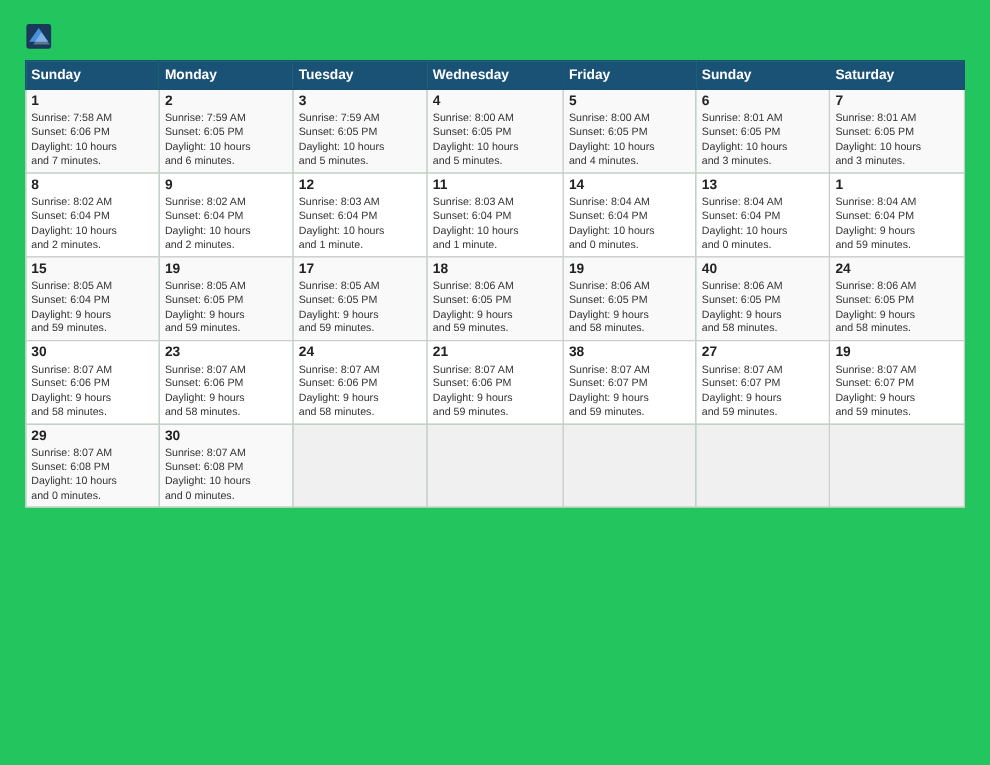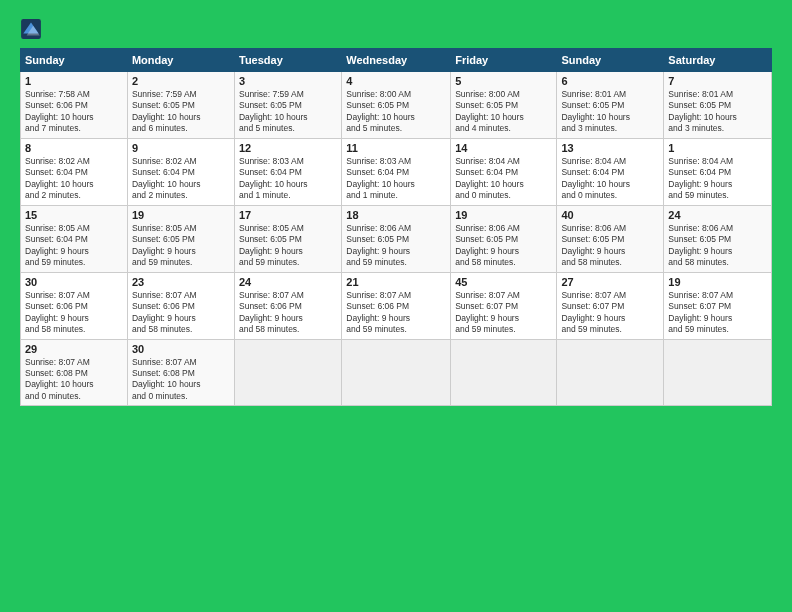--- a/index.html
+++ b/index.html
@@ -304,21 +304,21 @@
 and 58 minutes.</div>
           </td>
           <td>
             <span class="day-num">21</span>
             <div class="day-detail" style="white-space: pre-line;">Sunrise: 8:07 AM
 Sunset: 6:06 PM
 Daylight: 9 hours
 and 59 minutes.</div>
           </td>
           <td>
-            <span class="day-num">45</span>
+            <span class="day-num">38</span>
             <div class="day-detail" style="white-space: pre-line;">Sunrise: 8:07 AM
 Sunset: 6:07 PM
 Daylight: 9 hours
 and 59 minutes.</div>
           </td>
           <td>
             <span class="day-num">27</span>
             <div class="day-detail" style="white-space: pre-line;">Sunrise: 8:07 AM
 Sunset: 6:07 PM
 Daylight: 9 hours

